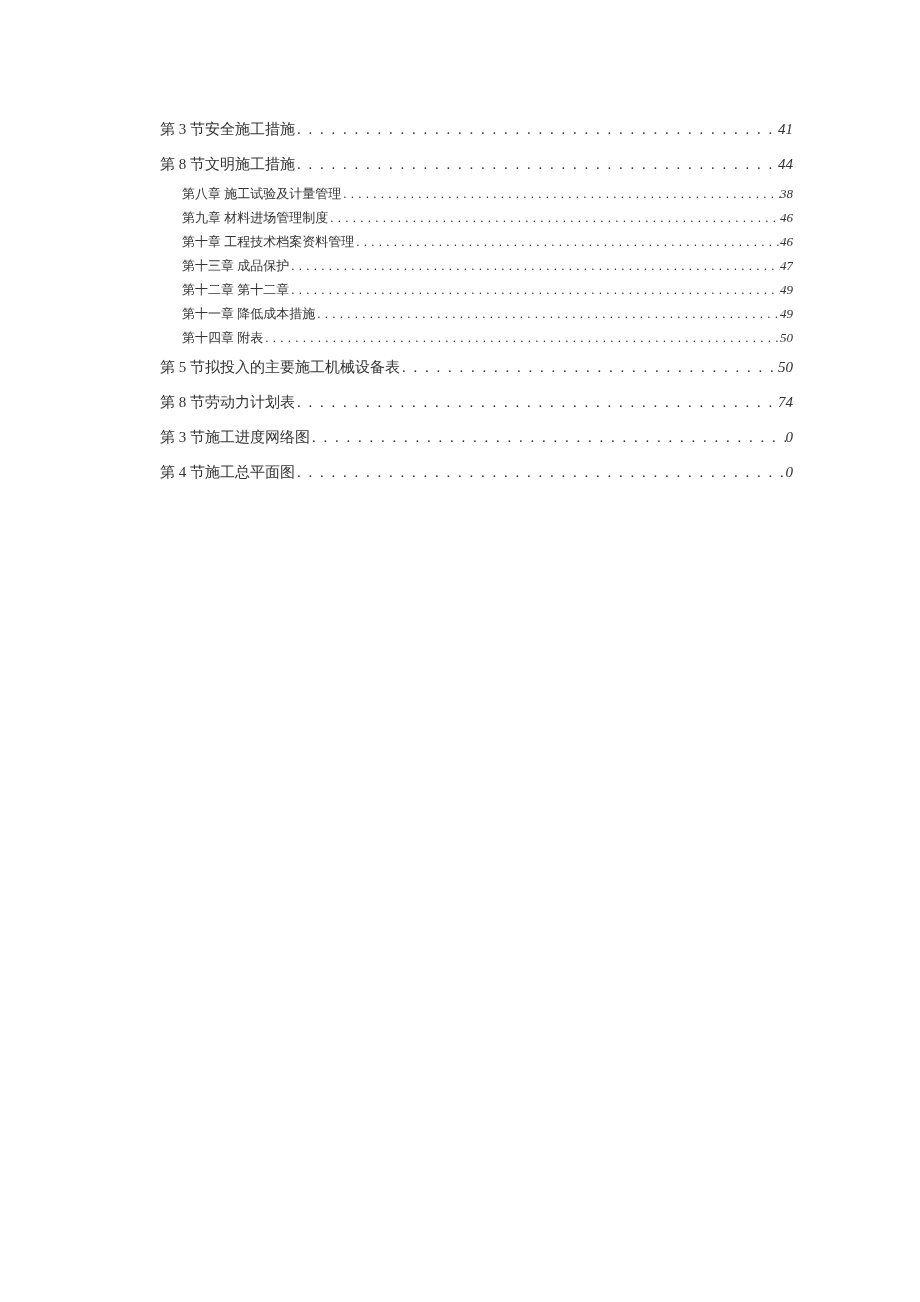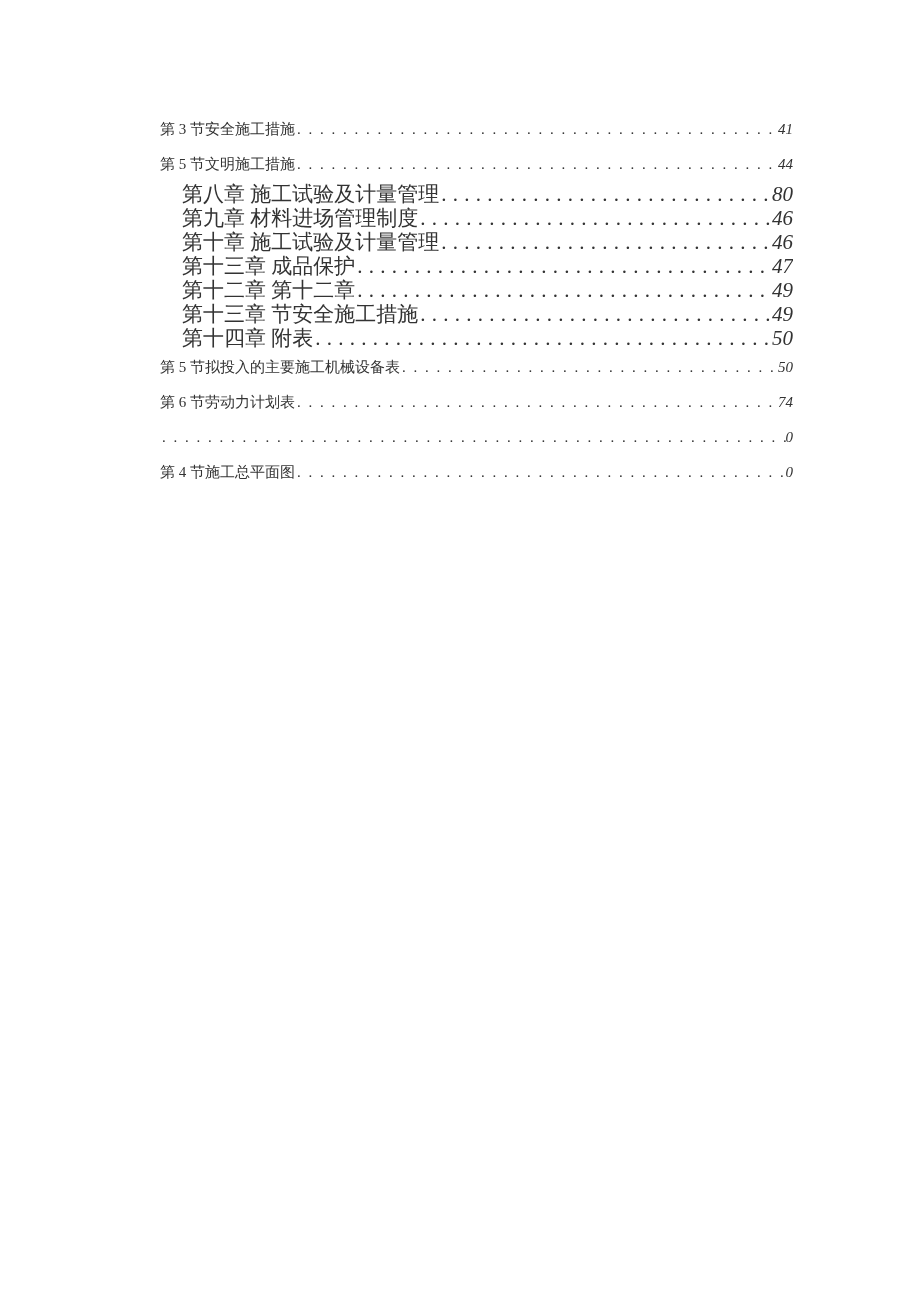--- a/index.html
+++ b/index.html
@@ -23,21 +23,21 @@
       overflow: hidden;
     }
     .toc-line.section {
       font-size: 15px;
       color: #333;
       height: 35px;
       line-height: 35px;
       text-align: right;
     }
     .toc-line.chapter {
-      font-size: 21px;
+      font-size: 13px;
       color: #333;
       height: 24px;
       line-height: 24px;
       padding-left: 22px;
     }
     .toc-title {
       flex: 0 0 auto;
     }
     .toc-dots {
       flex: 1 1 auto;
@@ -58,70 +58,71 @@
 </head>
 <body>
 
 <div>
   <div class="toc-line section">
     <span class="toc-title">第 3 节安全施工措施</span>
     <span class="toc-dots">. . . . . . . . . . . . . . . . . . . . . . . . . . . . . . . . . . . . . . . . . . . . . . . . . . . . . . . . . . . . . . . . . . . . . . . . . . . . . . . . . . . . . . . . . . . . . . . . . . . . . . . . . . . . . . . . . . . . . . . . . . . . . . . . . . . . . . . . . . . . . . . . . . . . . . . . . . . . . . . . . . . . . . . . . . . . . . . . . . . . . . . . . . . . . . . . . . . .</span>
     <span class="toc-page">41</span>
   </div>
   <div class="toc-line section">
-    <span class="toc-title">第 5 节文明施工措施</span>
+    <span class="toc-title">第 8 节文明施工措施</span>
     <span class="toc-dots">. . . . . . . . . . . . . . . . . . . . . . . . . . . . . . . . . . . . . . . . . . . . . . . . . . . . . . . . . . . . . . . . . . . . . . . . . . . . . . . . . . . . . . . . . . . . . . . . . . . . . . . . . . . . . . . . . . . . . . . . . . . . . . . . . . . . . . . . . . . . . . . . . . . . . . . . . . . . . . . . . . . . . . . . . . . . . . . . . . . . . . . . . . . . . . . . . . . .</span>
     <span class="toc-page">44</span>
   </div>
   <div class="toc-line chapter">
     <span class="toc-title">第八章  施工试验及计量管理</span>
     <span class="toc-dots toc-dots-chapter">. . . . . . . . . . . . . . . . . . . . . . . . . . . . . . . . . . . . . . . . . . . . . . . . . . . . . . . . . . . . . . . . . . . . . . . . . . . . . . . . . . . . . . . . . . . . . . . . . . . . . . . . . . . . . . . . . . . . . . . . . . . . . . . . . . . . . . . . . . . . . . . . . . . . . . . . . . . . . . . . . . . . . . . . . . . . . . . . . . . . . . . . . . . . . . . . . . . . . . . . . . . . . . . . . . . . . . . . . . . . . . . . . . . . . . . . . . . . . . . . . . . . . . . . . . . . . . . . . . . . . . . . . . . . . . . . . . . . . . . . . . . . . . . . . . . .</span>
-    <span class="toc-page">80</span>
+    <span class="toc-page">38</span>
   </div>
   <div class="toc-line chapter">
     <span class="toc-title">第九章  材料进场管理制度</span>
     <span class="toc-dots toc-dots-chapter">. . . . . . . . . . . . . . . . . . . . . . . . . . . . . . . . . . . . . . . . . . . . . . . . . . . . . . . . . . . . . . . . . . . . . . . . . . . . . . . . . . . . . . . . . . . . . . . . . . . . . . . . . . . . . . . . . . . . . . . . . . . . . . . . . . . . . . . . . . . . . . . . . . . . . . . . . . . . . . . . . . . . . . . . . . . . . . . . . . . . . . . . . . . . . . . . . . . . . . . . . . . . . . . . . . . . . . . . . . . . . . . . . . . . . . . . . . . . . . . . . . . . . . . . . . . . . . . . . . . . . . . . . . . . . . . . . . . . . . . . . . . . . . . . . . . .</span>
     <span class="toc-page">46</span>
   </div>
   <div class="toc-line chapter">
-    <span class="toc-title">第十章  施工试验及计量管理</span>
+    <span class="toc-title">第十章  工程技术档案资料管理</span>
     <span class="toc-dots toc-dots-chapter">. . . . . . . . . . . . . . . . . . . . . . . . . . . . . . . . . . . . . . . . . . . . . . . . . . . . . . . . . . . . . . . . . . . . . . . . . . . . . . . . . . . . . . . . . . . . . . . . . . . . . . . . . . . . . . . . . . . . . . . . . . . . . . . . . . . . . . . . . . . . . . . . . . . . . . . . . . . . . . . . . . . . . . . . . . . . . . . . . . . . . . . . . . . . . . . . . . . . . . . . . . . . . . . . . . . . . . . . . . . . . . . . . . . . . . . . . . . . . . . . . . . . . . . . . . . . . . . . . . . . . . . . . . . . . . . . . . . . . . . . . . . . . . . . . . . .</span>
     <span class="toc-page">46</span>
   </div>
   <div class="toc-line chapter">
     <span class="toc-title">第十三章  成品保护</span>
     <span class="toc-dots toc-dots-chapter">. . . . . . . . . . . . . . . . . . . . . . . . . . . . . . . . . . . . . . . . . . . . . . . . . . . . . . . . . . . . . . . . . . . . . . . . . . . . . . . . . . . . . . . . . . . . . . . . . . . . . . . . . . . . . . . . . . . . . . . . . . . . . . . . . . . . . . . . . . . . . . . . . . . . . . . . . . . . . . . . . . . . . . . . . . . . . . . . . . . . . . . . . . . . . . . . . . . . . . . . . . . . . . . . . . . . . . . . . . . . . . . . . . . . . . . . . . . . . . . . . . . . . . . . . . . . . . . . . . . . . . . . . . . . . . . . . . . . . . . . . . . . . . . . . . . .</span>
     <span class="toc-page">47</span>
   </div>
   <div class="toc-line chapter">
     <span class="toc-title">第十二章  第十二章</span>
     <span class="toc-dots toc-dots-chapter">. . . . . . . . . . . . . . . . . . . . . . . . . . . . . . . . . . . . . . . . . . . . . . . . . . . . . . . . . . . . . . . . . . . . . . . . . . . . . . . . . . . . . . . . . . . . . . . . . . . . . . . . . . . . . . . . . . . . . . . . . . . . . . . . . . . . . . . . . . . . . . . . . . . . . . . . . . . . . . . . . . . . . . . . . . . . . . . . . . . . . . . . . . . . . . . . . . . . . . . . . . . . . . . . . . . . . . . . . . . . . . . . . . . . . . . . . . . . . . . . . . . . . . . . . . . . . . . . . . . . . . . . . . . . . . . . . . . . . . . . . . . . . . . . . . . .</span>
     <span class="toc-page">49</span>
   </div>
   <div class="toc-line chapter">
-    <span class="toc-title">第十三章  节安全施工措施</span>
+    <span class="toc-title">第十一章  降低成本措施</span>
     <span class="toc-dots toc-dots-chapter">. . . . . . . . . . . . . . . . . . . . . . . . . . . . . . . . . . . . . . . . . . . . . . . . . . . . . . . . . . . . . . . . . . . . . . . . . . . . . . . . . . . . . . . . . . . . . . . . . . . . . . . . . . . . . . . . . . . . . . . . . . . . . . . . . . . . . . . . . . . . . . . . . . . . . . . . . . . . . . . . . . . . . . . . . . . . . . . . . . . . . . . . . . . . . . . . . . . . . . . . . . . . . . . . . . . . . . . . . . . . . . . . . . . . . . . . . . . . . . . . . . . . . . . . . . . . . . . . . . . . . . . . . . . . . . . . . . . . . . . . . . . . . . . . . . . .</span>
     <span class="toc-page">49</span>
   </div>
   <div class="toc-line chapter">
     <span class="toc-title">第十四章  附表</span>
     <span class="toc-dots toc-dots-chapter">. . . . . . . . . . . . . . . . . . . . . . . . . . . . . . . . . . . . . . . . . . . . . . . . . . . . . . . . . . . . . . . . . . . . . . . . . . . . . . . . . . . . . . . . . . . . . . . . . . . . . . . . . . . . . . . . . . . . . . . . . . . . . . . . . . . . . . . . . . . . . . . . . . . . . . . . . . . . . . . . . . . . . . . . . . . . . . . . . . . . . . . . . . . . . . . . . . . . . . . . . . . . . . . . . . . . . . . . . . . . . . . . . . . . . . . . . . . . . . . . . . . . . . . . . . . . . . . . . . . . . . . . . . . . . . . . . . . . . . . . . . . . . . . . . . . .</span>
     <span class="toc-page">50</span>
   </div>
   <div class="toc-line section">
     <span class="toc-title">第 5 节拟投入的主要施工机械设备表</span>
     <span class="toc-dots">. . . . . . . . . . . . . . . . . . . . . . . . . . . . . . . . . . . . . . . . . . . . . . . . . . . . . . . . . . . . . . . . . . . . . . . . . . . . . . . . . . . . . . . . . . . . . . . . . . . . . . . . . . . . . . . . . . . . . . . . . . . . . . . . . . . . . . . . . . . . . . . . . . . . . . . . . . . . . . . . . . . . . . . . . . . . . . . . . . . . . . . . . . . . . . . . . . . .</span>
     <span class="toc-page">50</span>
   </div>
   <div class="toc-line section">
-    <span class="toc-title">第 6 节劳动力计划表</span>
+    <span class="toc-title">第 8 节劳动力计划表</span>
     <span class="toc-dots">. . . . . . . . . . . . . . . . . . . . . . . . . . . . . . . . . . . . . . . . . . . . . . . . . . . . . . . . . . . . . . . . . . . . . . . . . . . . . . . . . . . . . . . . . . . . . . . . . . . . . . . . . . . . . . . . . . . . . . . . . . . . . . . . . . . . . . . . . . . . . . . . . . . . . . . . . . . . . . . . . . . . . . . . . . . . . . . . . . . . . . . . . . . . . . . . . . . .</span>
     <span class="toc-page">74</span>
   </div>
   <div class="toc-line section">
+    <span class="toc-title">第 3 节施工进度网络图</span>
     <span class="toc-dots">. . . . . . . . . . . . . . . . . . . . . . . . . . . . . . . . . . . . . . . . . . . . . . . . . . . . . . . . . . . . . . . . . . . . . . . . . . . . . . . . . . . . . . . . . . . . . . . . . . . . . . . . . . . . . . . . . . . . . . . . . . . . . . . . . . . . . . . . . . . . . . . . . . . . . . . . . . . . . . . . . . . . . . . . . . . . . . . . . . . . . . . . . . . . . . . . . . . .</span>
     <span class="toc-page">0</span>
   </div>
   <div class="toc-line section">
     <span class="toc-title">第 4 节施工总平面图</span>
     <span class="toc-dots">. . . . . . . . . . . . . . . . . . . . . . . . . . . . . . . . . . . . . . . . . . . . . . . . . . . . . . . . . . . . . . . . . . . . . . . . . . . . . . . . . . . . . . . . . . . . . . . . . . . . . . . . . . . . . . . . . . . . . . . . . . . . . . . . . . . . . . . . . . . . . . . . . . . . . . . . . . . . . . . . . . . . . . . . . . . . . . . . . . . . . . . . . . . . . . . . . . . .</span>
     <span class="toc-page">0</span>
   </div>
 </div>
 

